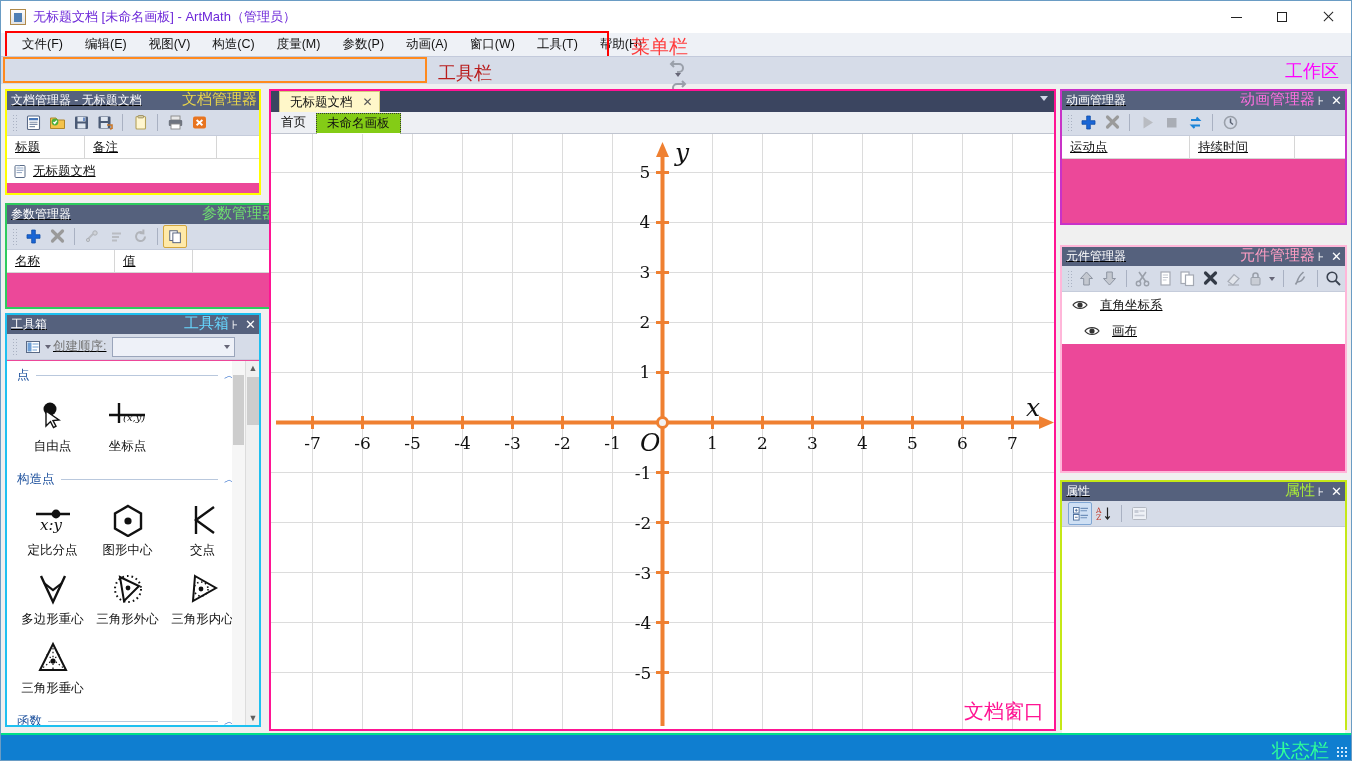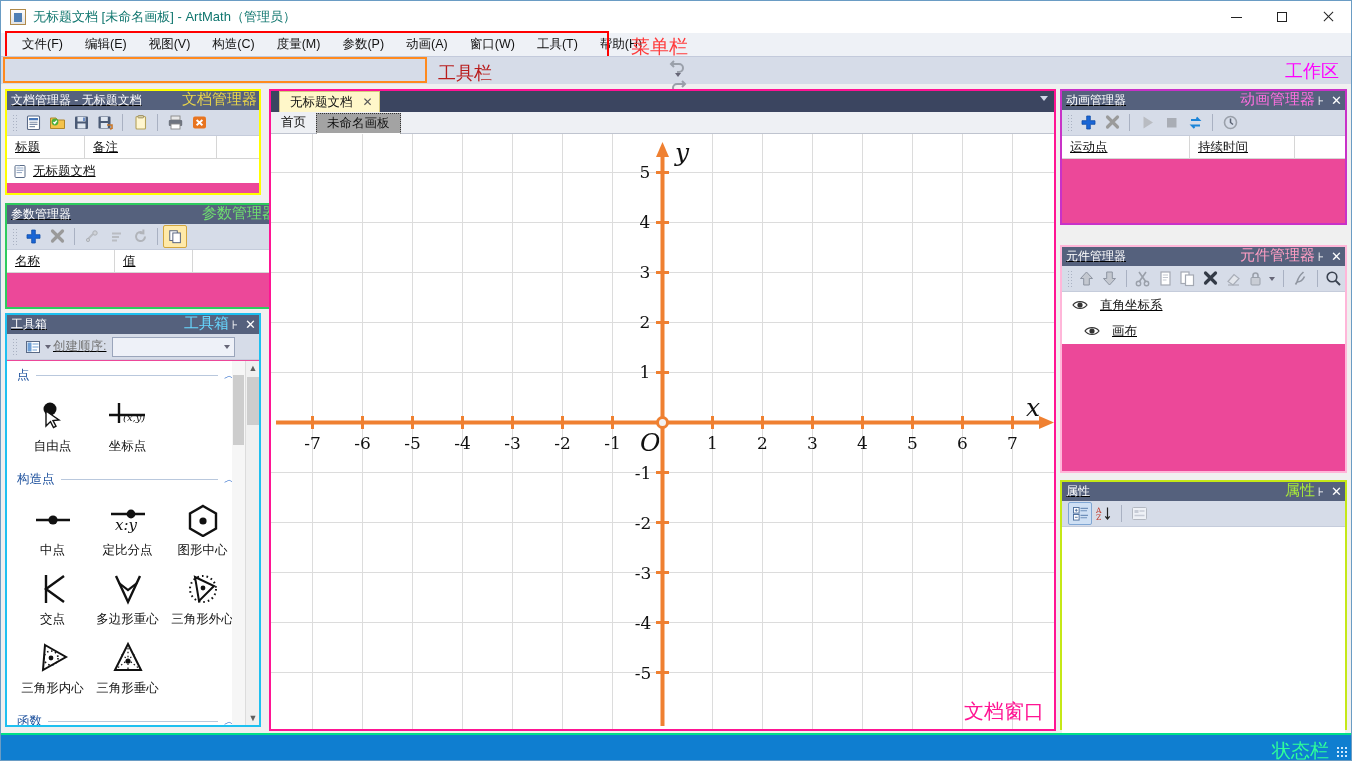--- a/index.html
+++ b/index.html
@@ -28,21 +28,21 @@
   #titlebar .ticon {
     width: 16px; height: 16px; margin-left: 9px; margin-right: 7px;
     background: linear-gradient(#fdfdfd,#e3e3e3);
     border: 1px solid #b08a4a; position: relative; flex: none;
   }
   #titlebar .ticon:after {
     content: ""; position: absolute; left: 3px; top: 3px; width: 8px; height: 9px;
     background: #4f7fb5;
   }
   #titlebar .ttext {
-    color: #0f766e; font-size: 13px; white-space: nowrap;
+    color: #6d28d9; font-size: 13px; white-space: nowrap;
   }
   #wincontrols { position: absolute; right: 0; top: 0; height: 32px; display: flex; }
   #wincontrols .wbtn {
     width: 46px; height: 32px; display: flex; align-items: center; justify-content: center;
     color: #222; font-size: 13px;
   }
   .glyph-min { width: 11px; height: 1px; background: #222; display: block; }
   .glyph-max { width: 10px; height: 10px; border: 1px solid #222; display: block; }
   .glyph-close { position: relative; width: 12px; height: 12px; display: block; }
   .glyph-close:before, .glyph-close:after {
@@ -143,21 +143,21 @@
     height: 21px; background: #fff7c9; border: 1px solid #d6c97d; border-bottom: none;
     display: flex; align-items: center; padding: 0 6px 0 10px; gap: 10px; margin-left: 8px;
     font-size: 12.5px; color: #111;
   }
   #doctab .tabclose { color: #555; font-size: 12px; }
   #docwin .collapse-ico { position: absolute; right: 6px; top: 5px; width: 0; height: 0;
     border-left: 4px solid transparent; border-right: 4px solid transparent; border-top: 5px solid #cfd6e6; }
   #pagetabs { height: 22px; background: #eef0f4; display: flex; align-items: flex-end; border-bottom: 1px solid #bfc4cf; }
   .ptab { height: 21px; display: flex; align-items: center; padding: 0 10px; font-size: 12.5px; color: #111; }
   .ptab.inactive { background: #eef0f4; }
-  .ptab.active { background: #a3a3a3; border: 1px dotted #333; border-bottom: 1px solid #fff; margin-bottom: -1px; }
+  .ptab.active { background: #84cc16; border: 1px dotted #333; border-bottom: 1px solid #fff; margin-bottom: -1px; }
   #canvas-wrap { position: absolute; left: 0; top: 43px; right: 0; bottom: 0; background: #fff; overflow: hidden; }
   #docwin-anno {
     position: absolute; right: 10px; bottom: 4px; color: #ff1493;
     font-size: 20px; font-family: "DejaVu Serif", serif; white-space: nowrap;
   }
 
   
   #statusbar {
     position: absolute; left: 0; bottom: 0; width: 1350px; height: 27px;
     background: #0f7ed0; border-top: 2px solid #00e08a;
@@ -526,29 +526,20 @@
             <span class="tname">坐标点</span>
           </div>
         </div>
 
         <div class="grp-head">
           <span class="gname">构造点</span>
           <span class="gline"></span>
           <span class="gchev">︿</span>
         </div>
         <div class="tool-grid">
-          <div class="tool-item">
-            <span class="ticonbox">
-              <svg width="46" height="30" viewBox="0 0 46 30">
-                  <path d="M6 15 H40" stroke="#111" stroke-width="2.6"></path>
-                  <circle cx="23" cy="15" r="4.6" fill="#111"></circle>
-                </svg>
-            </span>
-            <span class="tname">中点</span>
-          </div>
           <div class="tool-item">
             <span class="ticonbox">
               <svg width="46" height="34" viewBox="0 0 46 34">
                   <path d="M6 11 H40" stroke="#111" stroke-width="2.6"></path>
                   <circle cx="26" cy="11" r="4.4" fill="#111"></circle>
                   <text x="10" y="27" font-size="15" font-style="italic" font-family="DejaVu Serif, serif" fill="#111">x:y</text>
                 </svg>
             </span>
             <span class="tname">定比分点</span>
           </div>

